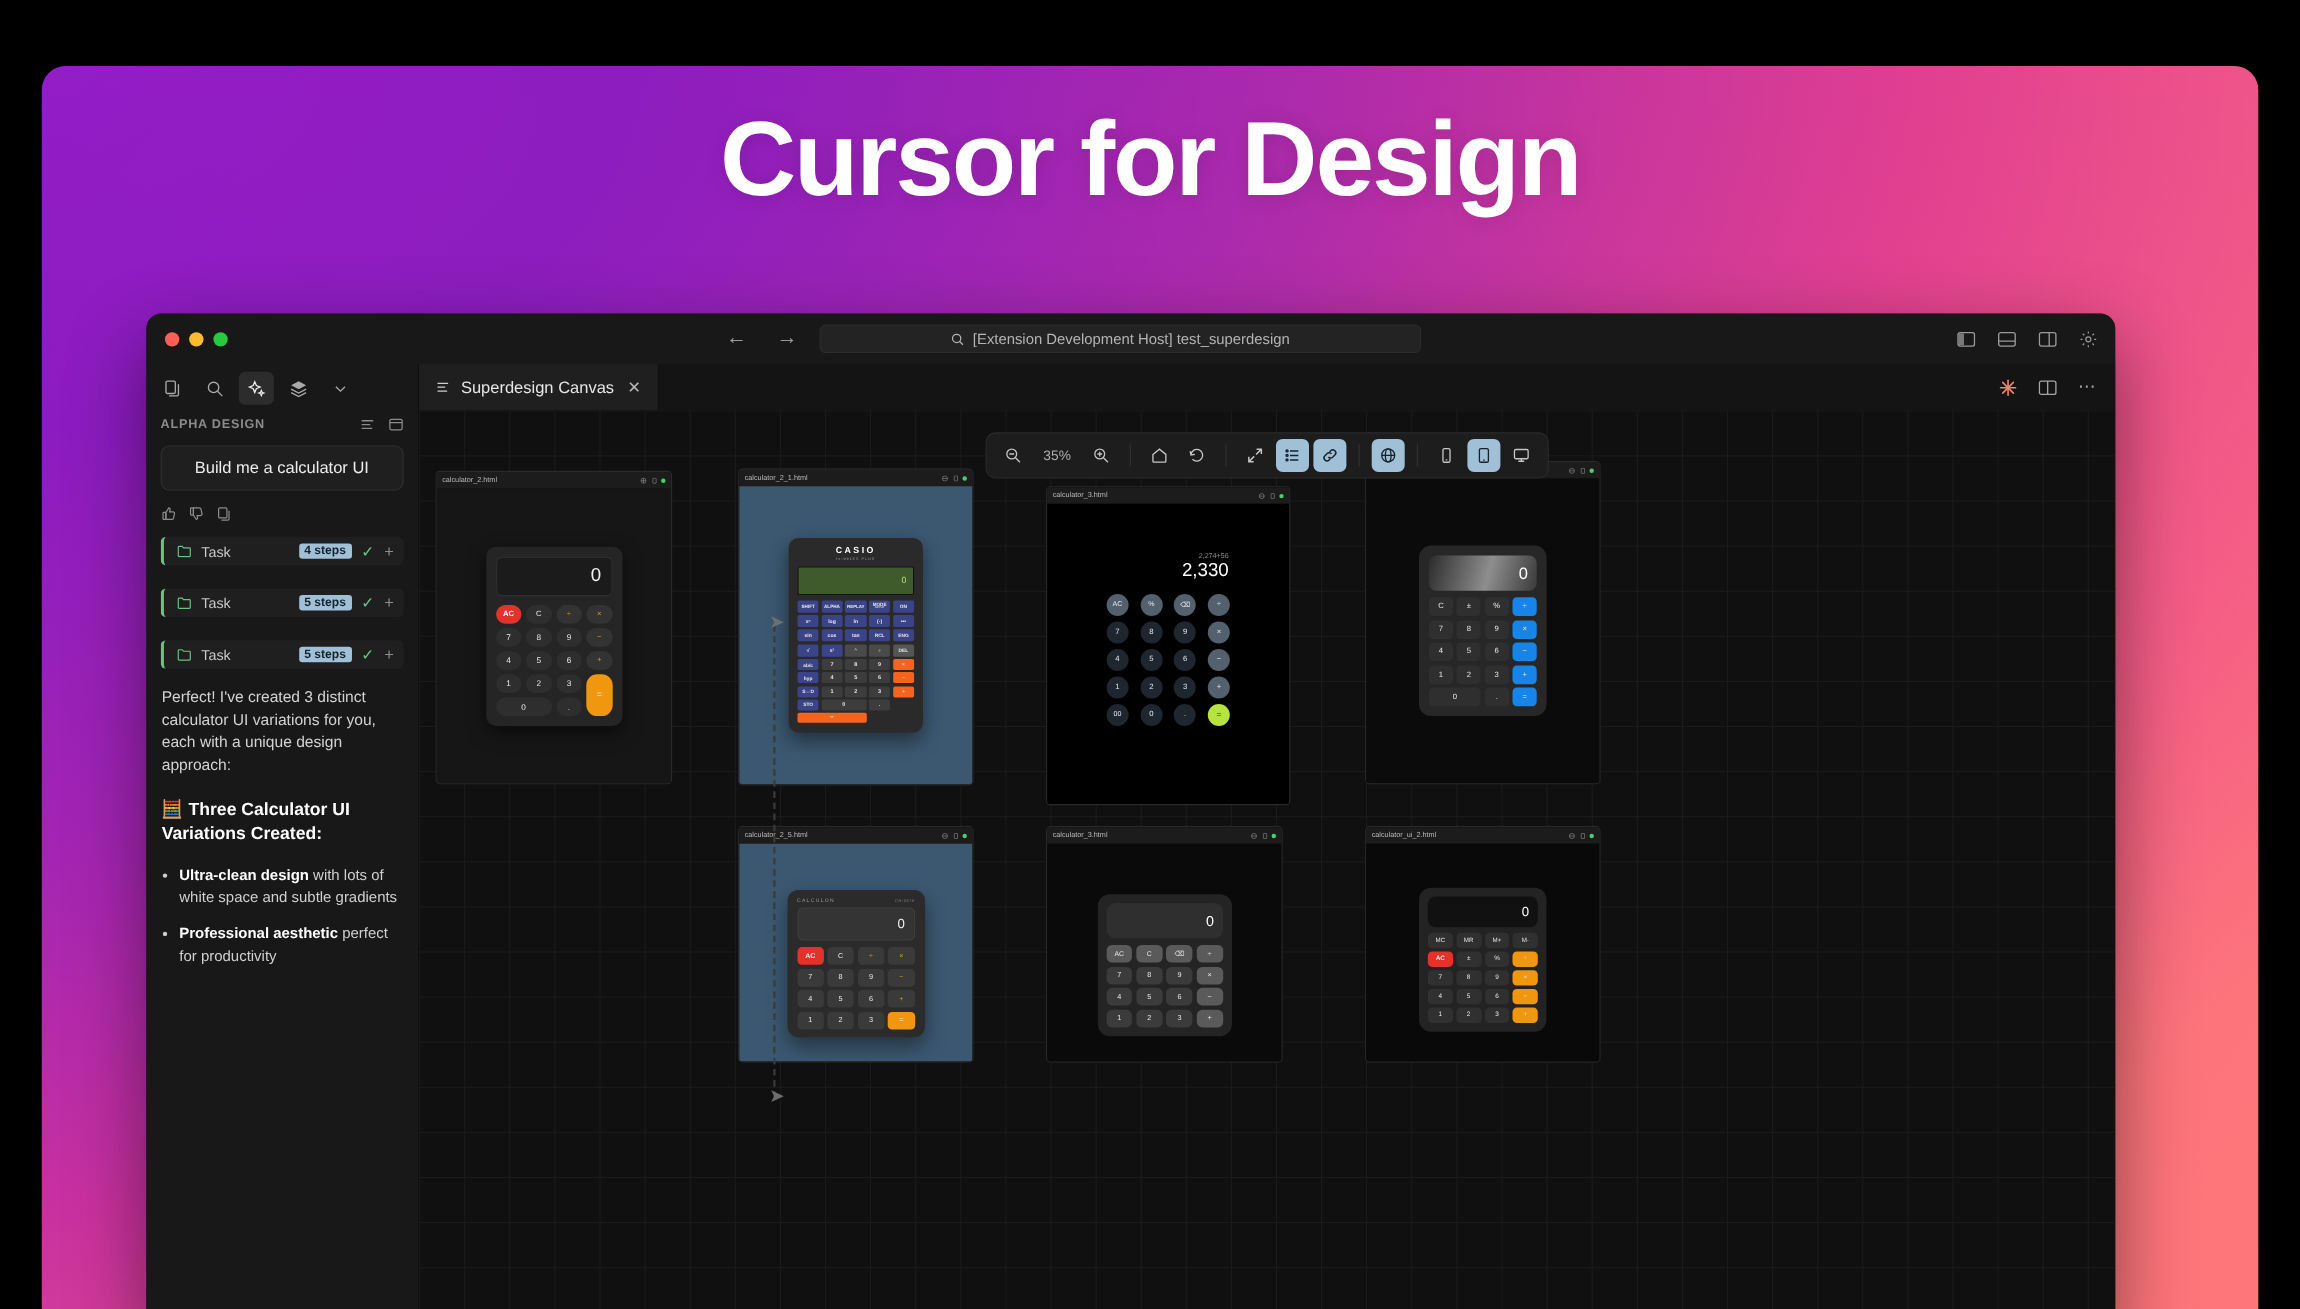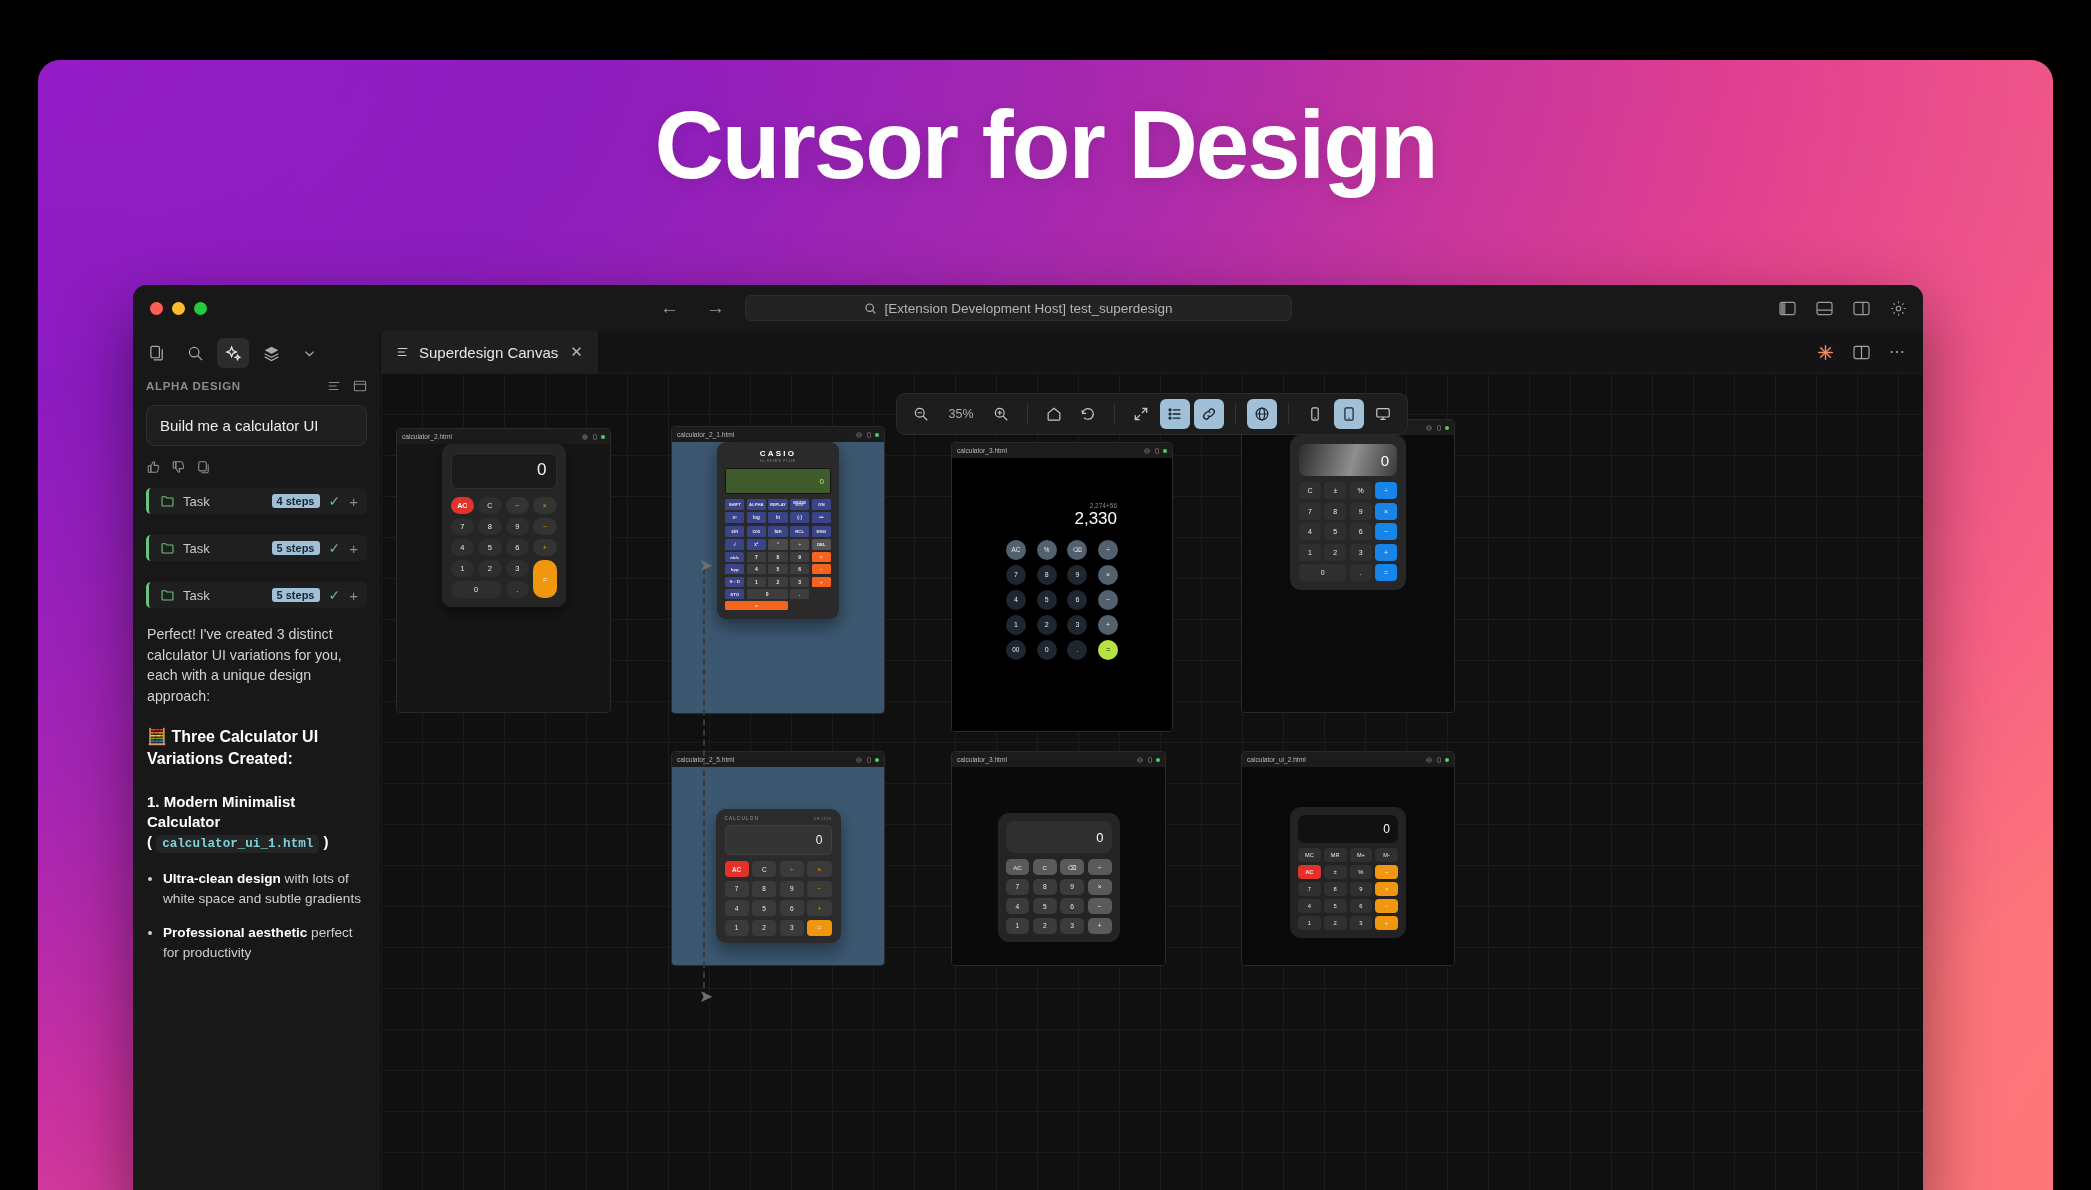--- a/index.html
+++ b/index.html
@@ -55,21 +55,21 @@
   .sidebar { width:248px; background:#181818; display:flex; flex-direction:column; flex:0 0 248px; border-right:1px solid #0f0f0f;}
   .acttabs { height:44px; display:flex; align-items:center; gap:6px; padding-left:8px; }
   .acttab { width:32px;height:30px;border-radius:6px; display:flex;align-items:center;justify-content:center; color:#a9a9a9;}
   .acttab.active { background:#2c2c2c; color:#e8e8e8; }
   .sdhead { display:flex; align-items:center; justify-content:space-between; padding:4px 13px 8px 13px; }
   .sdtitle { font-size:11.5px; font-weight:bold; letter-spacing:.7px; color:#8b8b8b; }
   .sdicons { display:flex; gap:12px; color:#8b8b8b; }
 
   .promptbox {
     margin:4px 13px 0 13px; background:#1f1f1f; border:1px solid #303030;
-    border-radius:8px; padding:11px 13px; color:#ededed; font-size:15px;
+    border-radius:8px; padding:11px 30px; color:#ededed; font-size:15px;
   }
   .msg { margin:16px 14px 0 14px; color:#d2d2d2; font-size:14.2px; line-height:1.42; }
   .reactions { display:flex; gap:11px; margin:14px 0 0 14px; color:#8d8d8d; }
 
   .tasks { margin:14px 13px 0 13px; display:flex; flex-direction:column; gap:21px; }
   .task {
     display:flex; align-items:center; gap:9px; height:26px;
     background:#1f1f1f; border-radius:5px; padding:0 9px 0 12px;
     border-left:3px solid #6ac47e; font-size:13px; color:#c9c9c9;
   }
@@ -110,21 +110,21 @@
   .tbtn.on { background:#9fc0d6; color:#15222b; }
   .zoomlvl { font-size:12.5px; color:#adadad; width:42px; text-align:center; }
   .sep { width:1px; height:20px; background:#343434; margin:0 7px; }
 
   
   .card { position:absolute; border:1px solid #2a2a2a; border-radius:4px; overflow:hidden; background:#0c0c0c; }
   .cardbar { height:15px; background:#1c1c1c; display:flex; align-items:center; padding:0 5px; }
   .cardname { font-size:6.6px; color:#b9b9b9; font-family:"Liberation Sans", sans-serif; }
   .cardicons { margin-left:auto; display:flex; align-items:center; gap:3.5px; color:#9a9a9a; }
   .gdot{width:4px;height:4px;border-radius:50%;background:#4ad06a;}
-  .cardbody { position:absolute; inset:15px 0 0 0; display:flex; align-items:flex-start; justify-content:center; }
+  .cardbody { position:absolute; inset:15px 0 0 0; display:flex; align-items:center; justify-content:center; }
 
   
   .calc { border-radius:9px; }
   .scr { border-radius:6px; display:flex; align-items:flex-end; justify-content:flex-end; }
   .keys { display:grid; }
   .key { display:flex; align-items:center; justify-content:center; color:#e9e9e9; }
 
   .arrow { position:absolute; color:#6e6e6e; font-size:17px; z-index:6; }
   .dashline { position:absolute; border-left:2px dashed #3a3a3a; z-index:5; }
 </style>
@@ -279,26 +279,20 @@
           </div>
         </div>
 
         <div class="para">Perfect! I've created 3 distinct calculator UI variations for you, each with a unique design approach:</div>
 
         <div class="h2">
           <span>🧮</span>
           <span>Three Calculator UI Variations Created:</span>
         </div>
 
-        <div class="h3">
-          <span>1. Modern Minimalist Calculator</span><br>
-          <span>(</span>
-          <span class="codechip">calculator_ui_1.html</span>
-          <span>)</span>
-        </div>
 
         <ul class="bullets">
           <li><b>Ultra-clean design</b><span> with lots of white space and subtle gradients</span></li>
           <li><b>Professional aesthetic</b><span> perfect for productivity</span></li>
         </ul>
       </div>
 
       <div class="editor">
         <div class="tabbar">
           <div class="tab">

